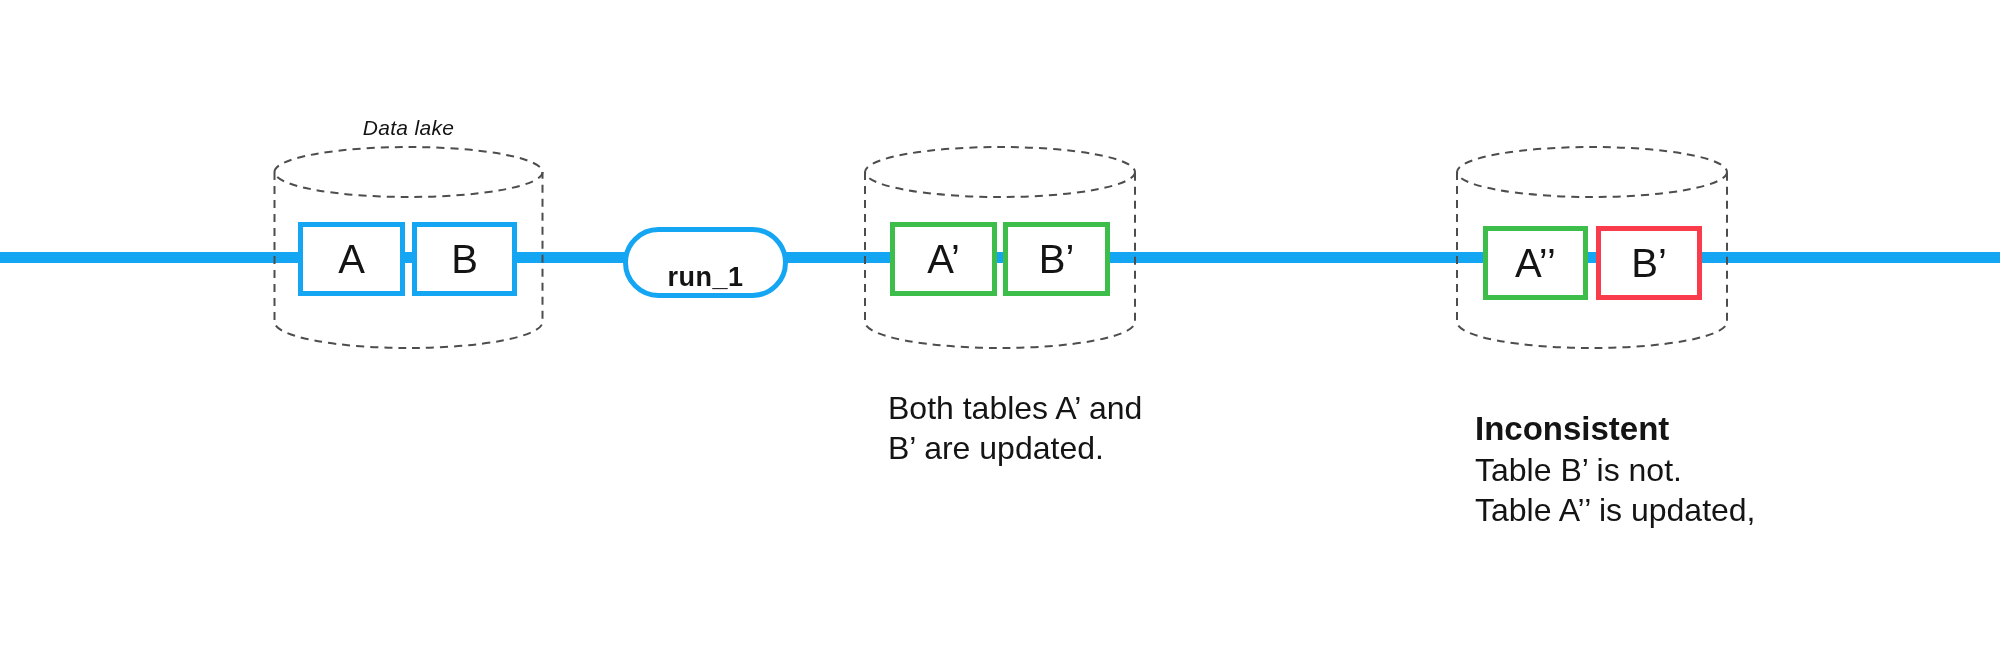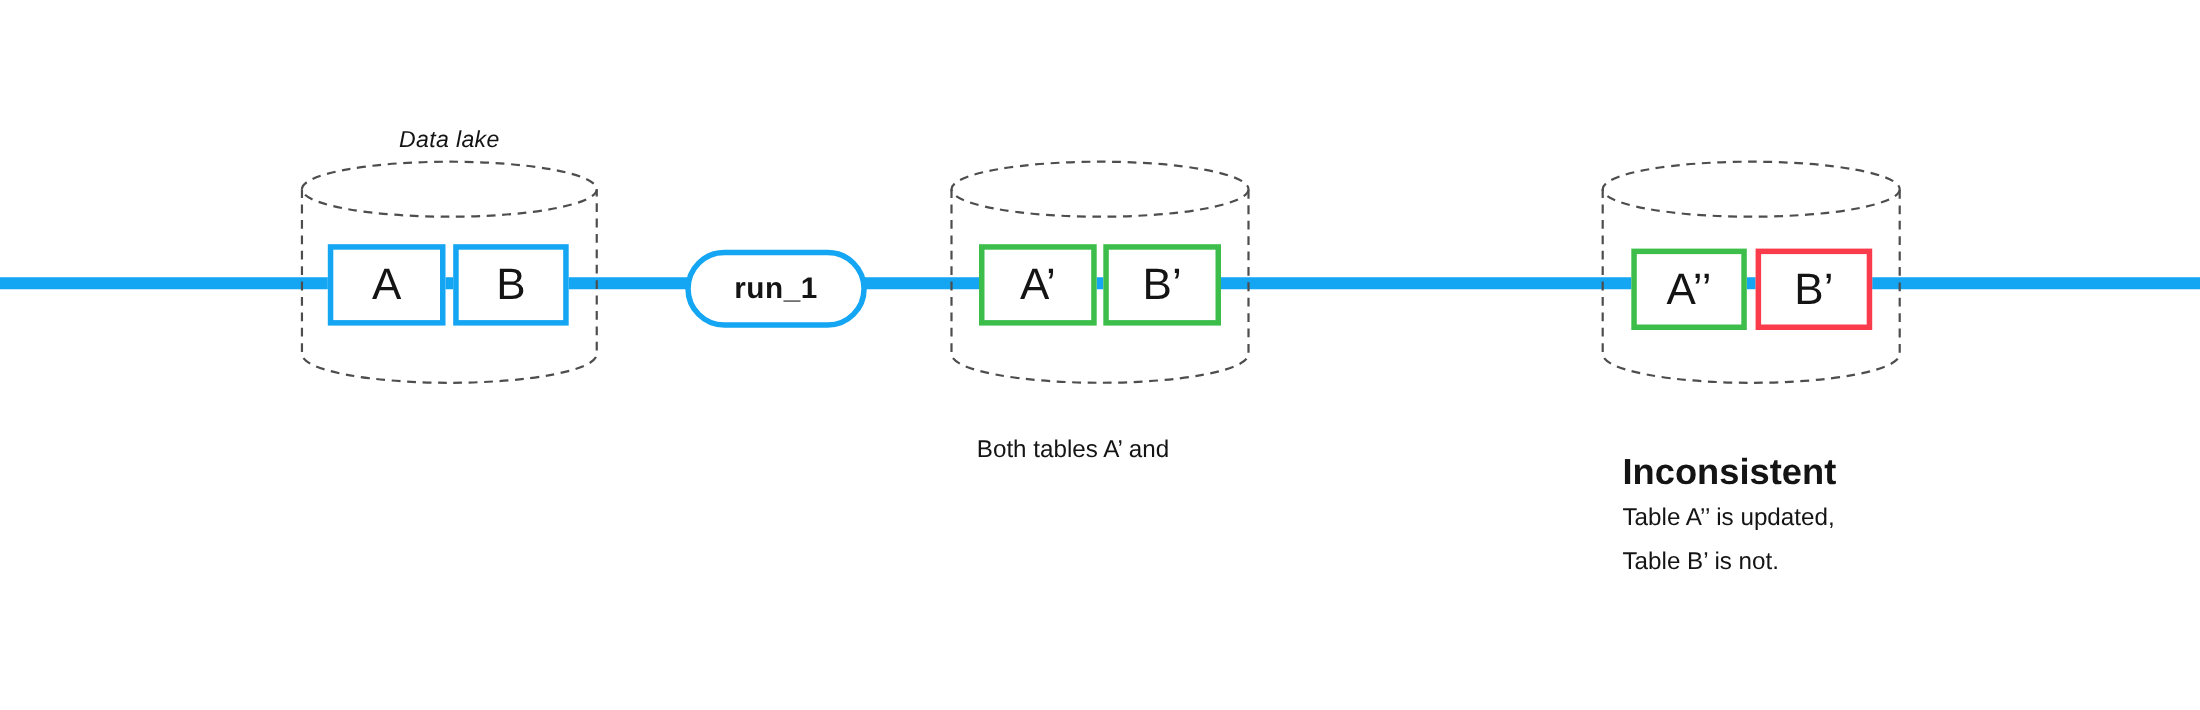--- a/index.html
+++ b/index.html
@@ -59,21 +59,21 @@
     background: var(--background);
     display: flex;
     align-items: center;
     justify-content: center;
     font-weight: bold;
     font-size: 27px;
     letter-spacing: 0.5px;
   }
   .note { position: absolute; z-index: 3; }
   .note-title { font-weight: bold; font-size: 33px; line-height: 42px; }
-  .note-line { font-size: 22px; line-height: 40px; }
+  .note-line { font-size: 32px; line-height: 40px; }
 </style>
 </head>
 <body>
 
 <div class="canvas">
 
   <svg class="shapes" width="2000" height="645" viewBox="0 0 2000 645">
     <line class="timeline" x1="0" y1="257.5" x2="2000" y2="257.5"></line>
 
     <g>
@@ -94,42 +94,43 @@
 
   <div class="lake-label" style="left:274px; top:116px; width:269px;">Data lake</div>
 
   <div class="tbox" style="left: 298px; top: 222px; width: 107px; border-color: var(--blue);">
     <span>A</span>
   </div>
   <div class="tbox" style="left: 412px; top: 222px; width: 105px; border-color: var(--blue);">
     <span>B</span>
   </div>
 
-  <div class="pill" style="left: 623px; top: 227px; width: 165px; border-color: var(--blue);">
+  <div class="pill" style="left: 623px; top: 227px; width: 165px; border-color: var(--blue); align-items: flex-end;">
     <span>run_1</span>
   </div>
 
   <div class="tbox" style="left: 890px; top: 222px; width: 107px; border-color: var(--green);">
     <span>A’</span>
   </div>
   <div class="tbox" style="left: 1003px; top: 222px; width: 107px; border-color: var(--green);">
     <span>B’</span>
   </div>
 
 
   <div class="tbox" style="left: 1483px; top: 226px; width: 105px; border-color: var(--green);">
     <span>A’’</span>
   </div>
   <div class="tbox" style="left: 1596px; top: 226px; width: 106px; border-color: var(--red);">
     <span>B’</span>
   </div>
 
   <div class="note" style="left:888px; top:388px;">
     <div class="note-line">Both tables A’ and</div>
+    <div class="note-line">B’ are updated.</div>
   </div>
 
   <div class="note" style="left:1475px; top:408px;">
     <div class="note-title">Inconsistent</div>
+    <div class="note-line">Table B’ is not.</div>
     <div class="note-line">Table A’’ is updated,</div>
-    <div class="note-line">Table B’ is not.</div>
   </div>
 
 </div>
 
 </body></html>

